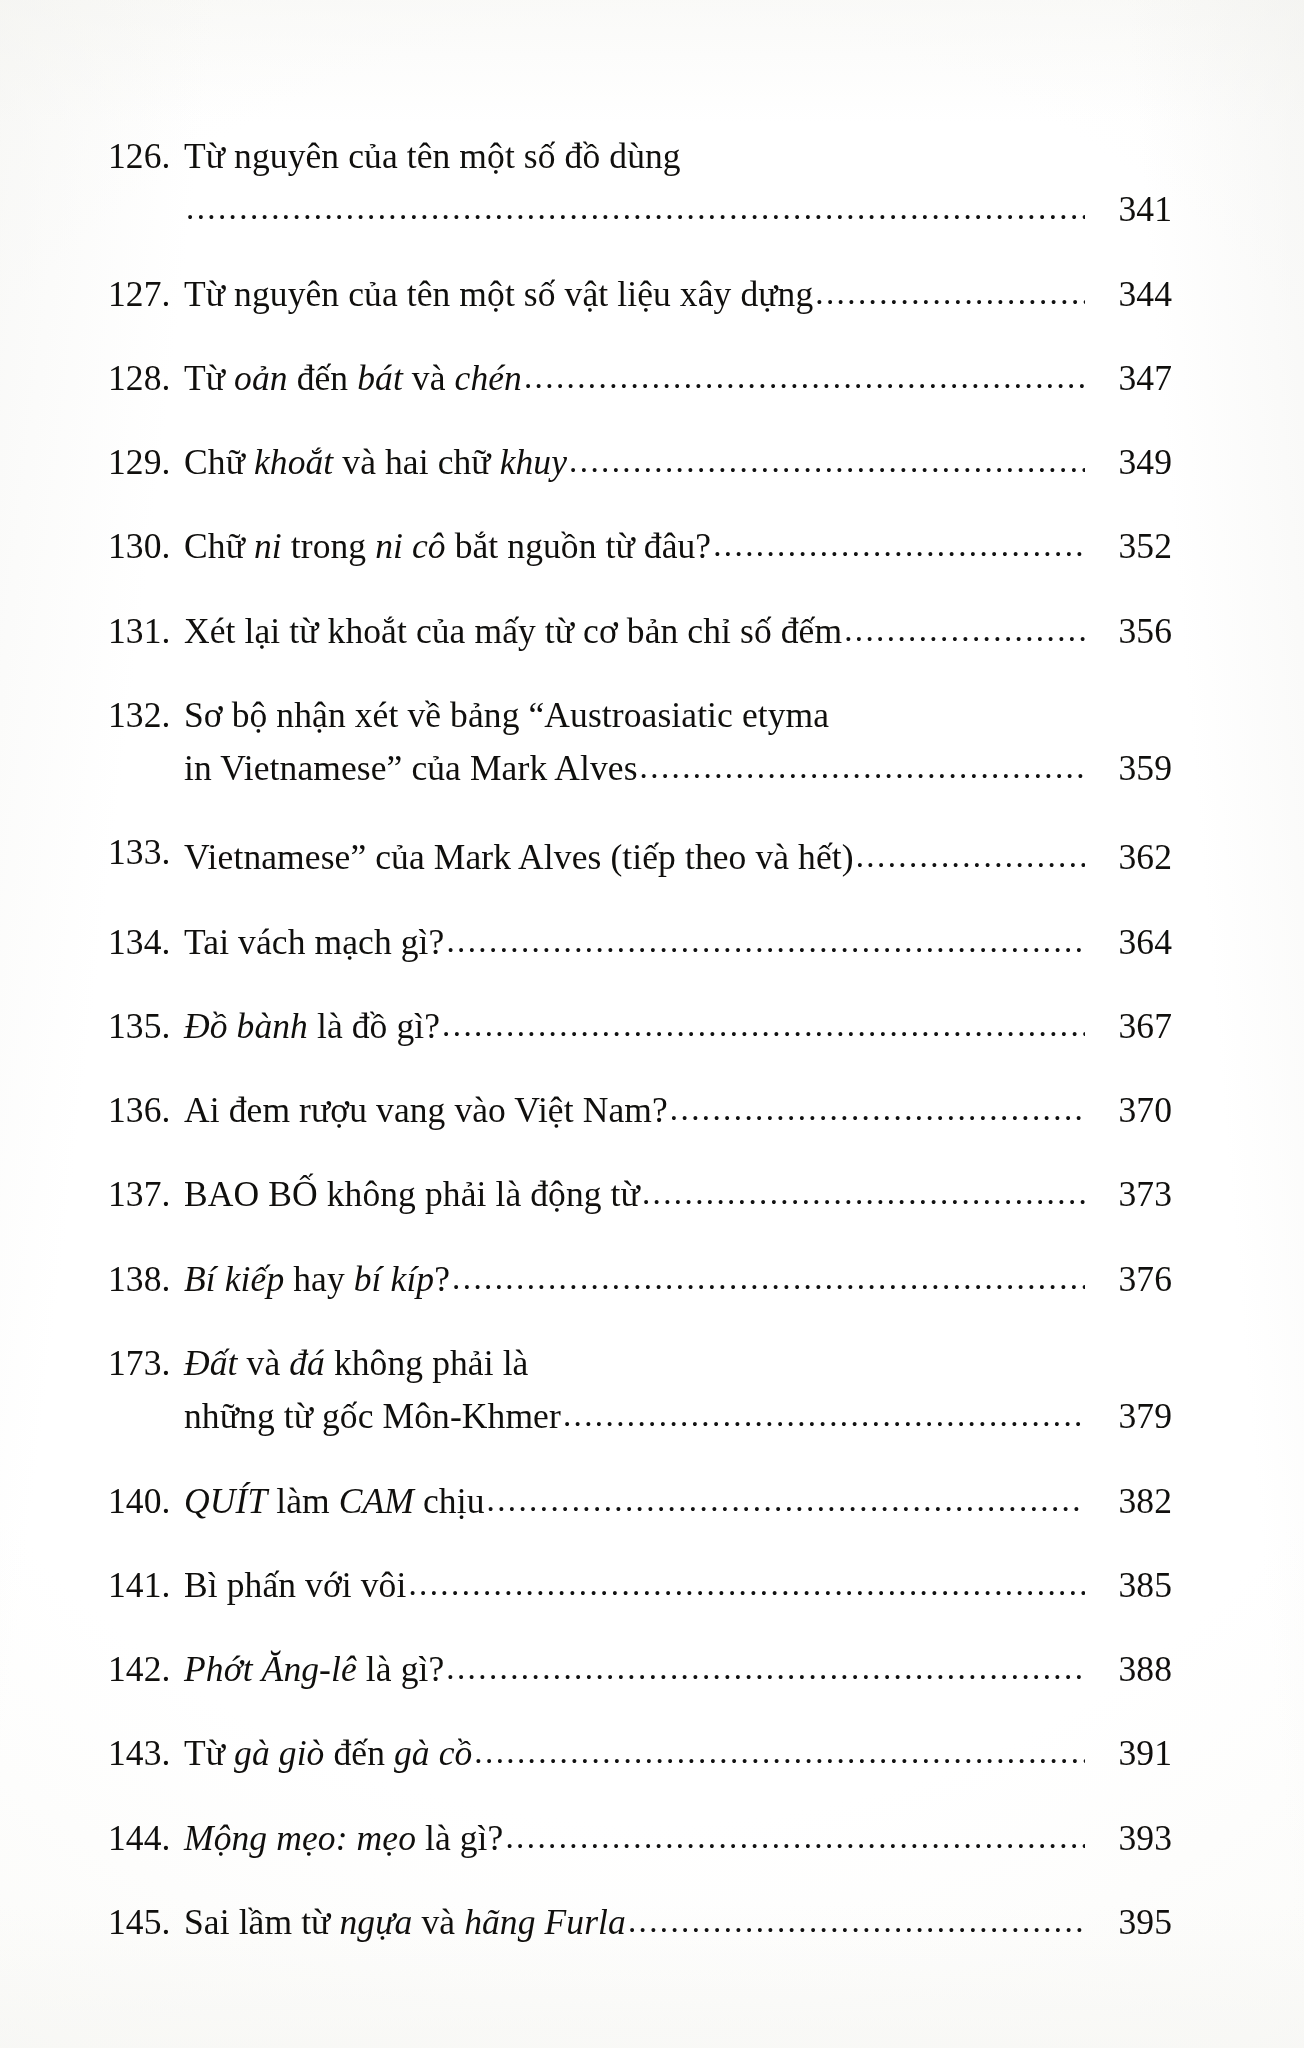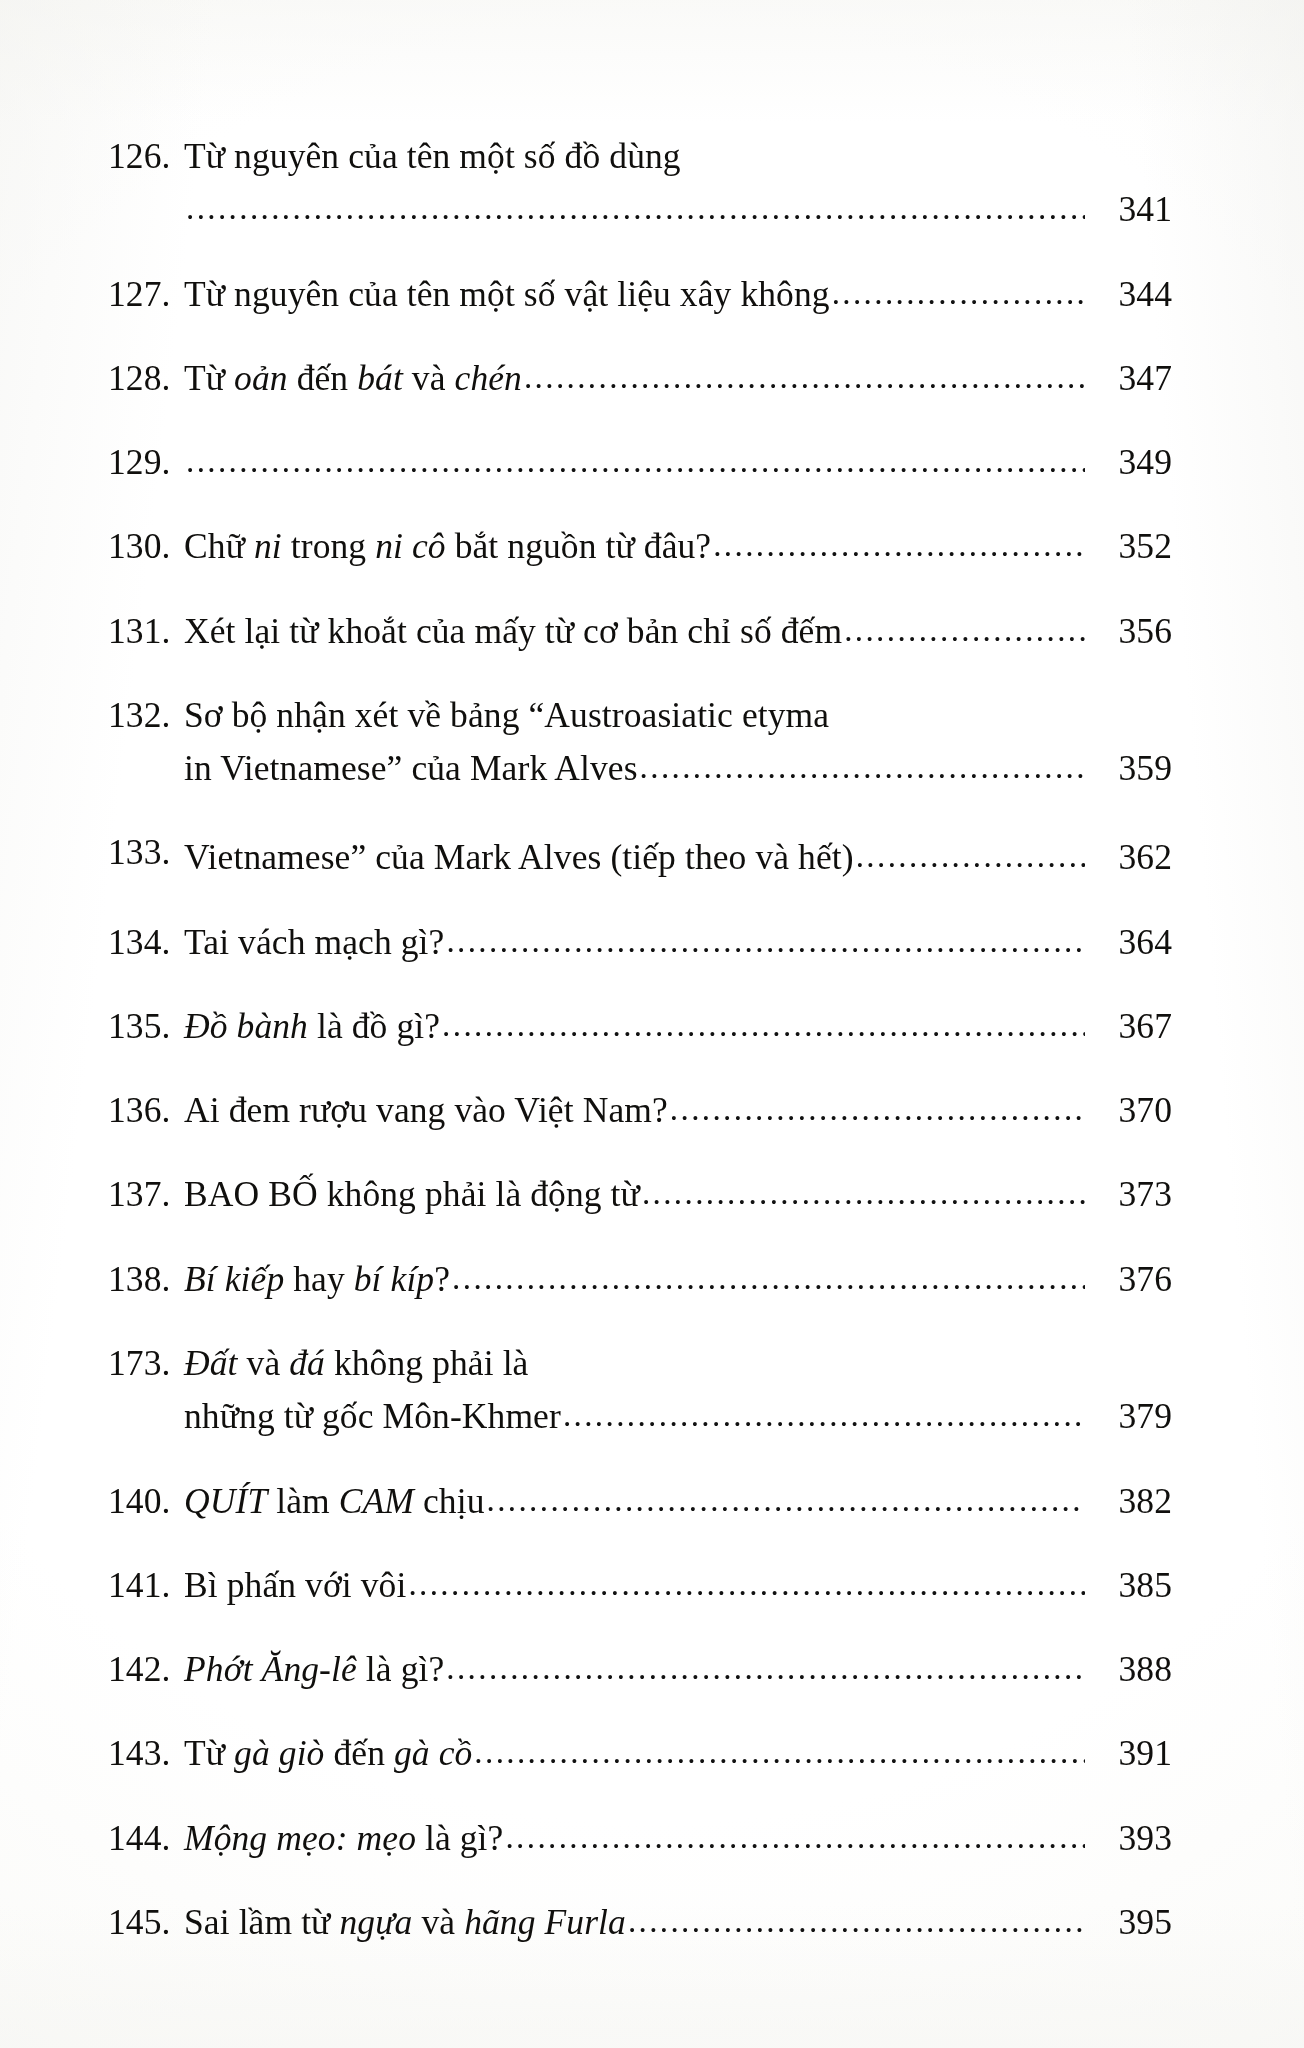--- a/index.html
+++ b/index.html
@@ -115,40 +115,41 @@
         <div class="entry-line cont">
           <span class="leader">................................................................................................................................................................................................................................................................................................................................................................................................................</span>
           <span class="page-no">341</span>
         </div>
       </div>
     </div>
     <div class="toc-entry">
       <div class="entry-num">127.</div>
       <div class="entry-body">
         <div class="entry-line">
-          <span class="entry-title"><span>Từ nguyên của tên một số vật liệu xây không</span></span>
+          <span class="entry-title"><span>Từ nguyên của tên một số vật liệu xây dựng</span></span>
           <span class="leader">................................................................................................................................................................................................................................................................................................................................................................................................................</span>
           <span class="page-no">344</span>
         </div>
       </div>
     </div>
     <div class="toc-entry">
       <div class="entry-num">128.</div>
       <div class="entry-body">
         <div class="entry-line">
           <span class="entry-title"><span>Từ </span><i>oản</i><span> đến </span><i>bát</i><span> và </span><i>chén</i></span>
           <span class="leader">................................................................................................................................................................................................................................................................................................................................................................................................................</span>
           <span class="page-no">347</span>
         </div>
       </div>
     </div>
     <div class="toc-entry">
       <div class="entry-num">129.</div>
       <div class="entry-body">
         <div class="entry-line">
+          <span class="entry-title"><span>Chữ </span><i>khoắt</i><span> và hai chữ </span><i>khuy</i><span> </span></span>
           <span class="leader">................................................................................................................................................................................................................................................................................................................................................................................................................</span>
           <span class="page-no">349</span>
         </div>
       </div>
     </div>
     <div class="toc-entry">
       <div class="entry-num">130.</div>
       <div class="entry-body">
         <div class="entry-line">
           <span class="entry-title"><span>Chữ </span><i>ni</i><span> trong </span><i>ni cô</i><span> bắt nguồn từ đâu?</span></span>

